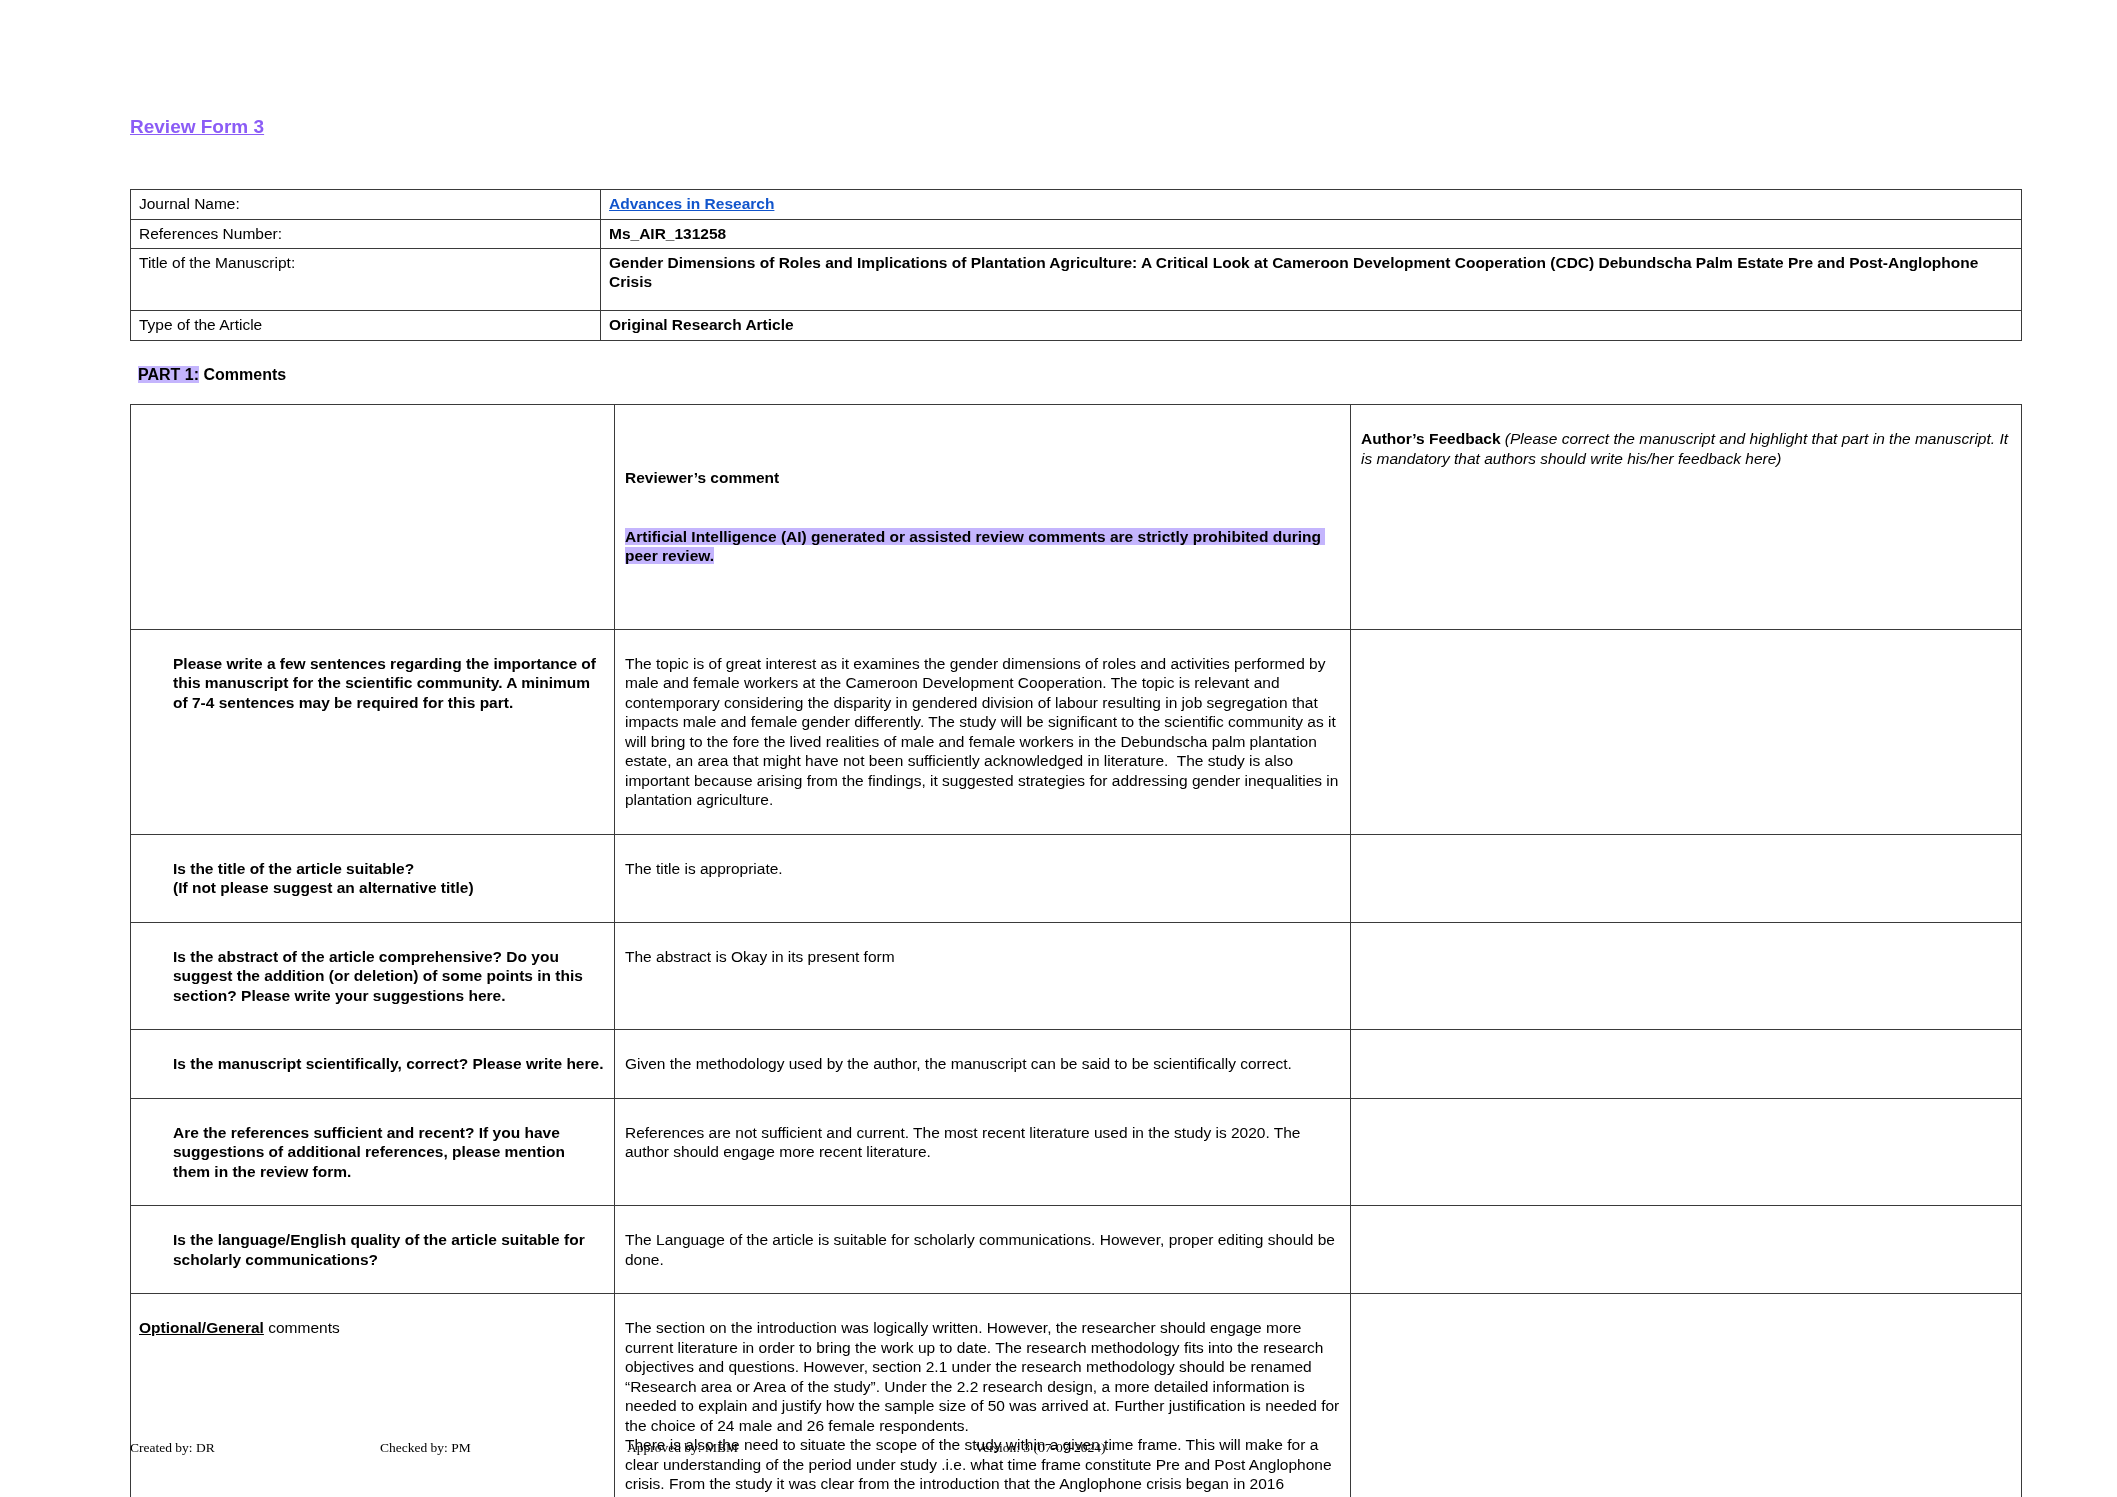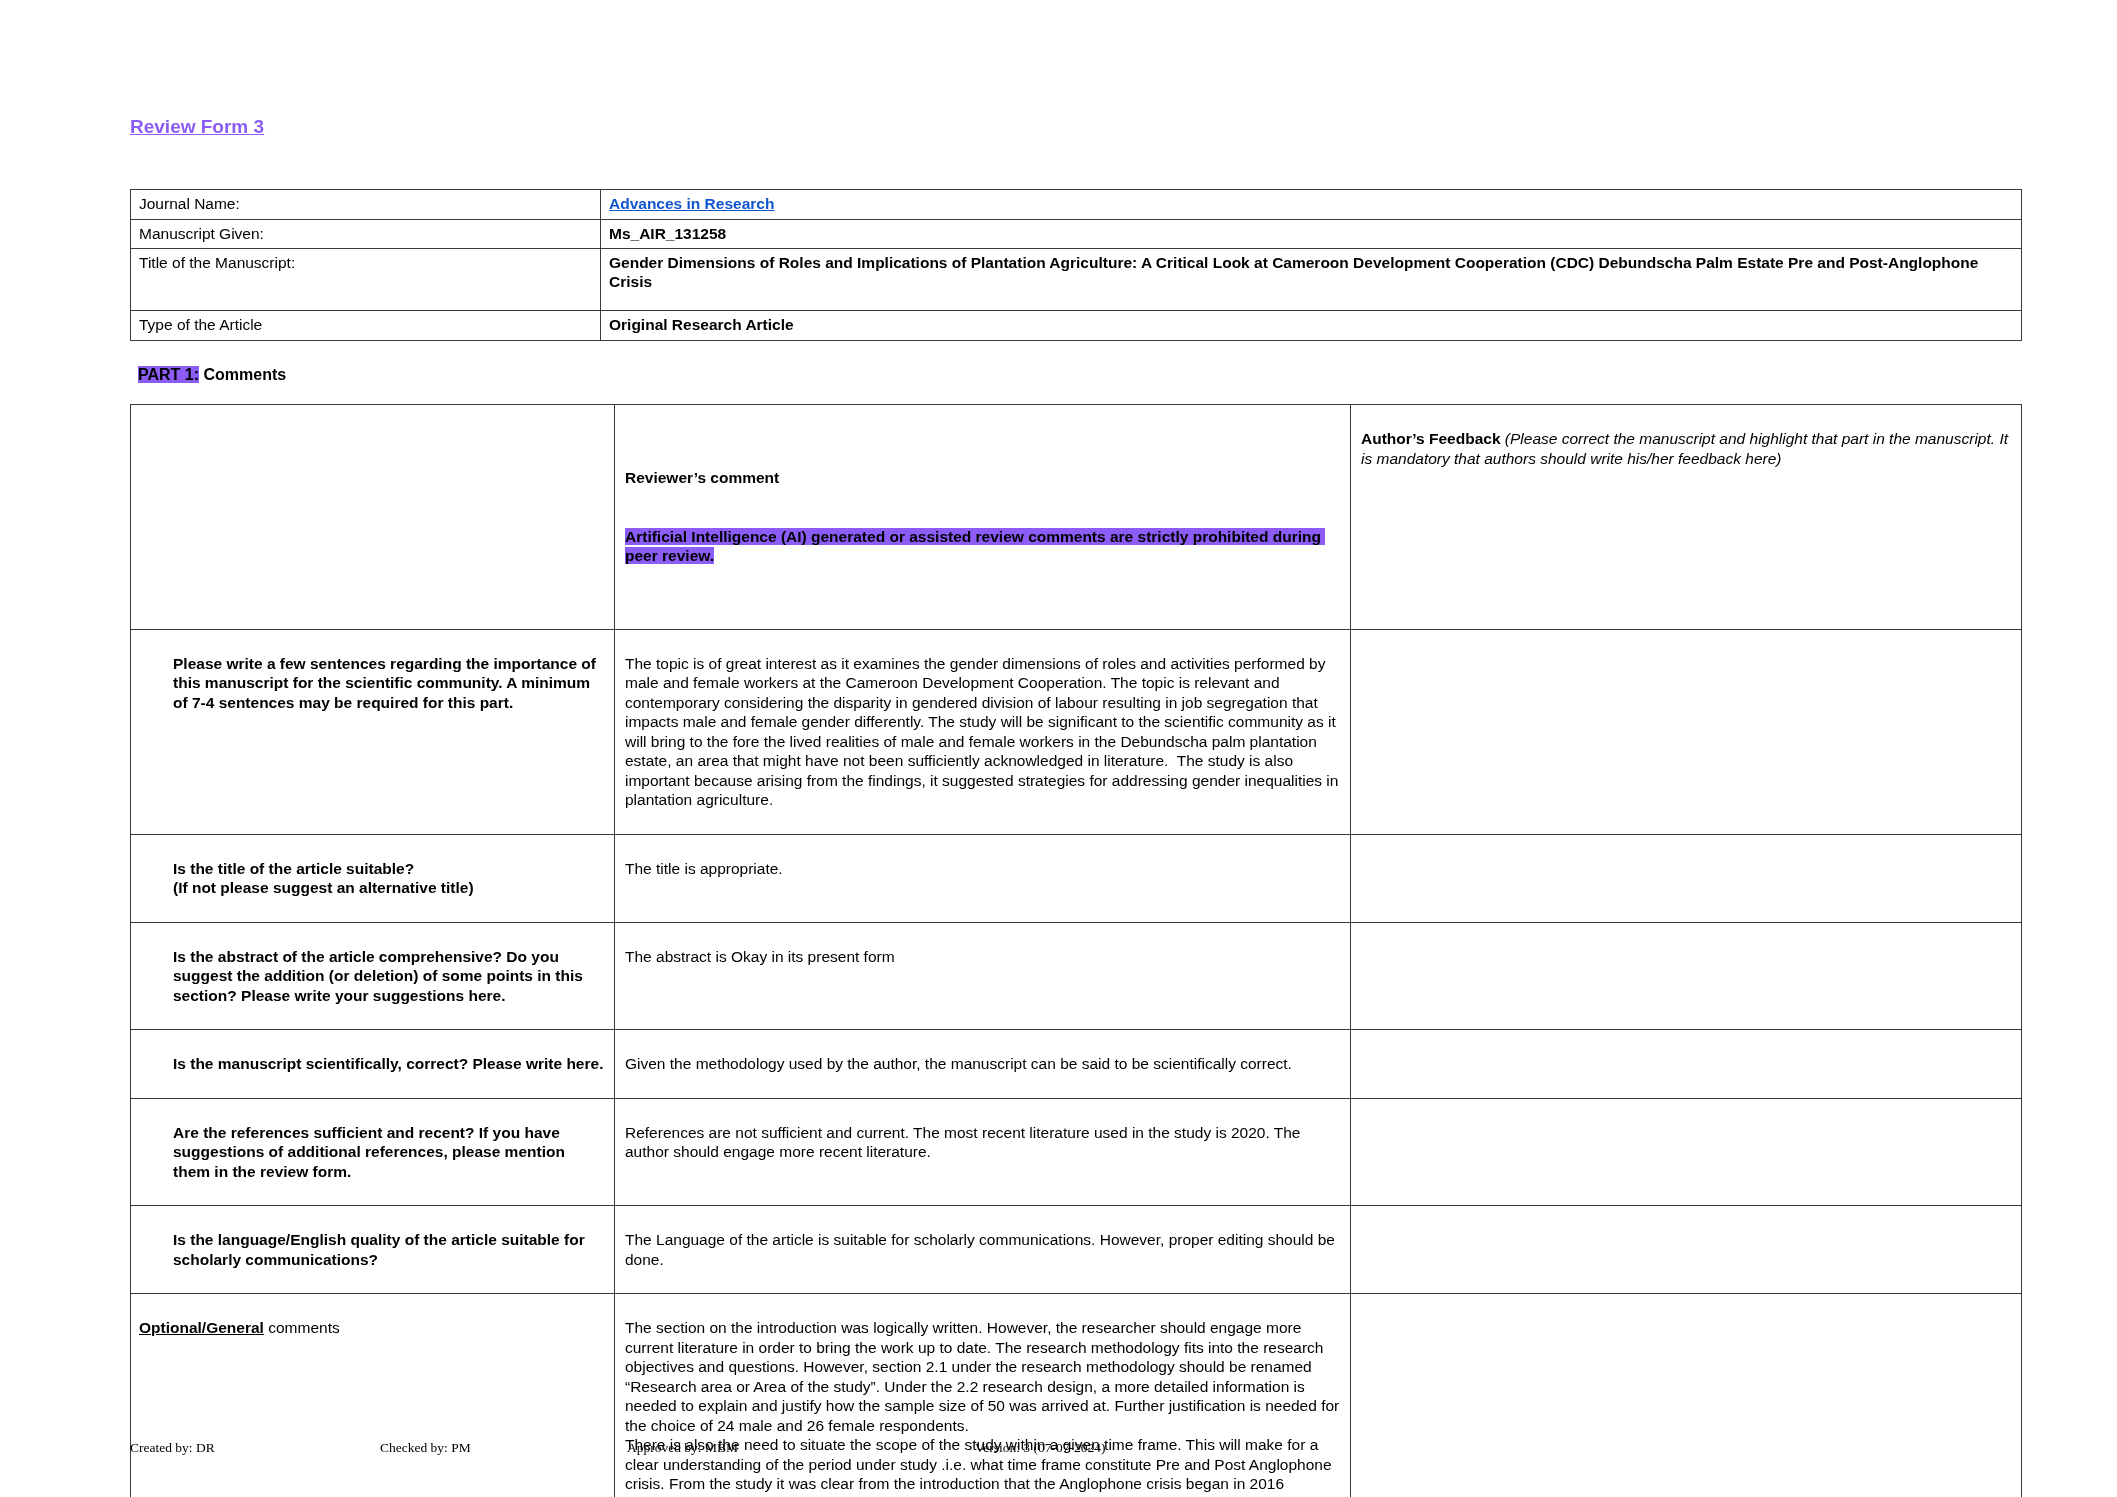--- a/index.html
+++ b/index.html
@@ -54,21 +54,21 @@
     font-weight: bold;
     text-decoration: underline;
     cursor: pointer;
   }
   
   .part-heading {
     margin: 24px 0 20px 8px;
     font-weight: bold;
     font-size: 16px;
   }
-  .hl { background: #8b5cf6; }
+  .hl { background: #c4b5fd; }
   
   .review-table td { padding: 24px 10px; }
   .review-table .question-cell {
     font-weight: bold;
     padding-left: 42px;
   }
   .review-table .general-cell { padding-left: 8px; font-weight: normal; }
   .review-table .u-bold { font-weight: bold; text-decoration: underline; }
   .review-table .hdr-bold { font-weight: bold; }
   .review-table .hdr-italic { font-style: italic; }
@@ -108,21 +108,21 @@
     <colgroup>
         <col class="label-col" style="width:470px">
         <col style="width:1421px">
       </colgroup>
     <tbody>
       <tr class="r-journal">
         <td>Journal Name:</td>
         <td><span class="journal-link">Advances in Research</span></td>
       </tr>
       <tr class="r-msnum">
-        <td>Manuscript Given:</td>
+        <td>References Number:</td>
         <td class="value">Ms_AIR_131258</td>
       </tr>
       <tr class="r-title">
         <td>Title of the Manuscript:</td>
         <td class="value">Gender Dimensions of Roles and Implications of Plantation Agriculture: A Critical Look at Cameroon Development Cooperation (CDC) Debundscha Palm Estate Pre and Post-Anglophone Crisis</td>
       </tr>
       <tr class="r-type">
         <td>Type of the Article</td>
         <td class="value">Original Research Article</td>
       </tr>

